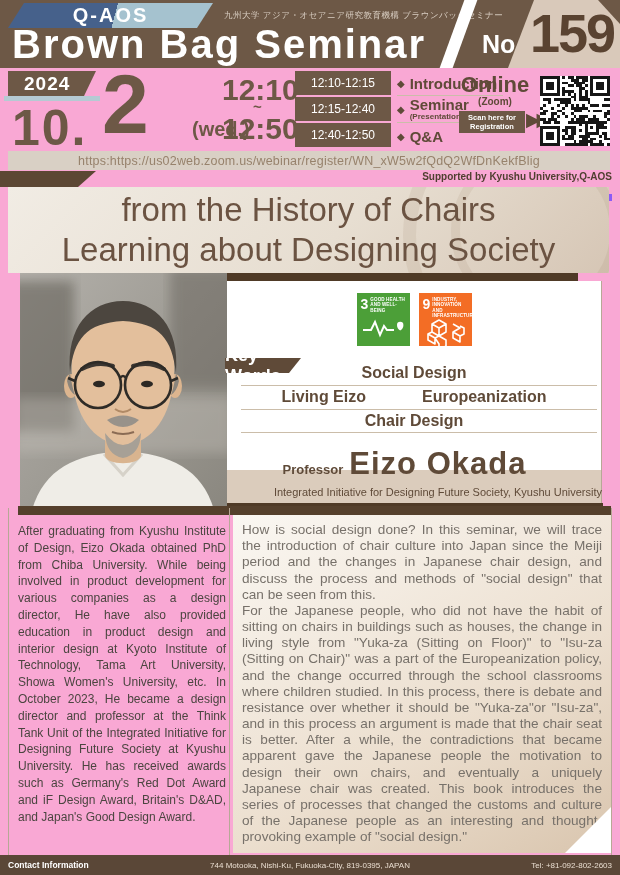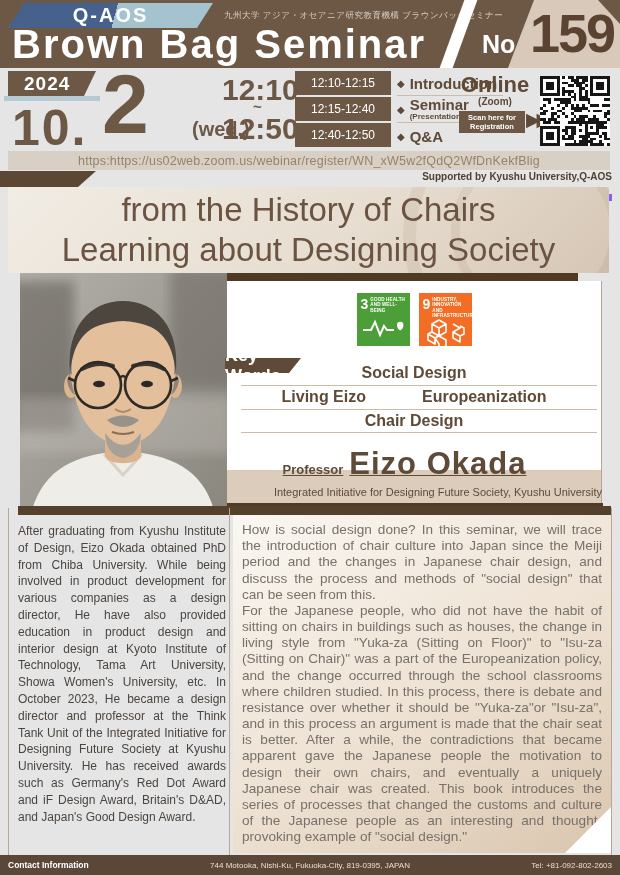--- a/index.html
+++ b/index.html
@@ -1,16 +1,16 @@
 <!DOCTYPE html>
 <html><head>
 <meta charset="utf-8">
 <style>
   html,body{margin:0;padding:0;background:#fff;font-family:"Liberation Sans",sans-serif;}
-  #poster{position:relative;width:620px;height:875px;background:#e5e5e5;overflow:hidden;}
+  #poster{position:relative;width:620px;height:875px;background:#f9a8d4;overflow:hidden;}
 
   
   .header{position:absolute;left:0;top:0;width:620px;height:68px;background:#6d5846;}
   .qaos-badge{position:absolute;left:8px;top:3px;width:205px;height:25px;
     background:linear-gradient(105deg,#46618b 0 52%,#a5c2cf 52% 100%);
     clip-path:polygon(16px 0,100% 0,calc(100% - 16px) 100%,0 100%);
     display:flex;align-items:center;justify-content:center;}
   .qaos-badge span{color:#fff;font-weight:bold;font-size:20px;letter-spacing:2px;}
   .jp-sub{position:absolute;left:224px;top:10px;font-size:8.5px;color:#d9cec2;letter-spacing:.5px;}
   .series{position:absolute;left:12px;top:22px;font-size:40px;font-weight:bold;color:#fff;letter-spacing:2px;white-space:nowrap;}
@@ -83,21 +83,21 @@
     font-weight:bold;font-size:18px;display:flex;align-items:center;justify-content:center;
     clip-path:polygon(0 0,100% 0,calc(100% - 12px) 100%,0 100%);}
   .kwrow{position:absolute;left:0;width:100%;text-align:center;font-weight:bold;font-size:16px;color:#5f4a38;}
   .kwrow.r1{top:83px;}
   .kwrow.r2{top:107px;display:flex;justify-content:center;gap:56px;}
   .kwrow.r3{top:131px;}
   .sep{position:absolute;left:14px;right:4px;height:1px;background:#cbbda9;}
   .sep1{top:104px}.sep2{top:128px}.sep3{top:151px}
 
   .prof-strip{position:absolute;left:227px;top:470px;width:375px;height:33px;background:#dbccbc;border-right:1px solid #b7a896;box-sizing:border-box;}
-  .prof-name{position:absolute;left:227px;top:446px;width:355px;text-align:center;color:#5f4a38;white-space:nowrap;text-decoration:underline;}
+  .prof-name{position:absolute;left:227px;top:446px;width:355px;text-align:center;color:#5f4a38;white-space:nowrap;}
   .prof-title{font-size:13px;font-weight:bold;margin-right:6px;}
   .prof-big{font-size:31px;font-weight:bold;letter-spacing:1px;}
   .prof-aff{position:absolute;left:227px;top:486px;width:375px;text-align:right;font-size:11px;color:#5f4a38;}
   .bar-bottom{position:absolute;left:227px;top:503px;width:376px;height:5px;background:#4f3a26;}
 
   
   .body-bar{position:absolute;left:18px;top:506px;width:593px;height:9px;background:#55402c;}
   .vline{position:absolute;top:508px;width:1px;height:347px;background:#b7a896;}
   .vl{left:8px}.vm{left:229px}.vr{left:611px}
   .bio{position:absolute;left:18px;top:523px;width:208px;font-size:12px;line-height:1.4;color:#4b4540;text-align:justify;}

